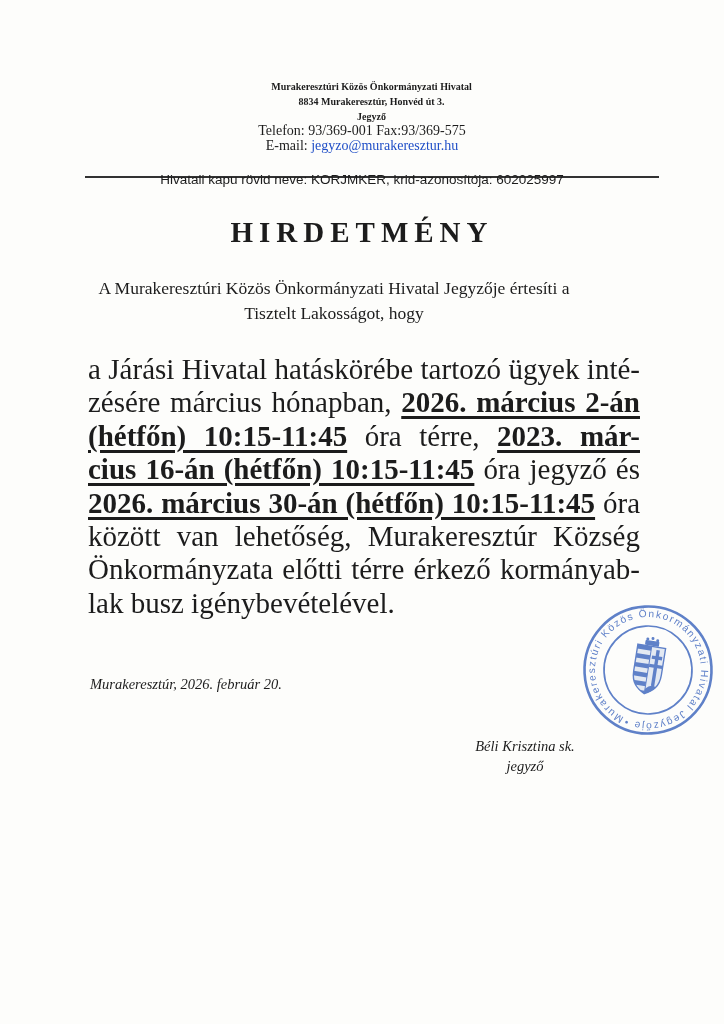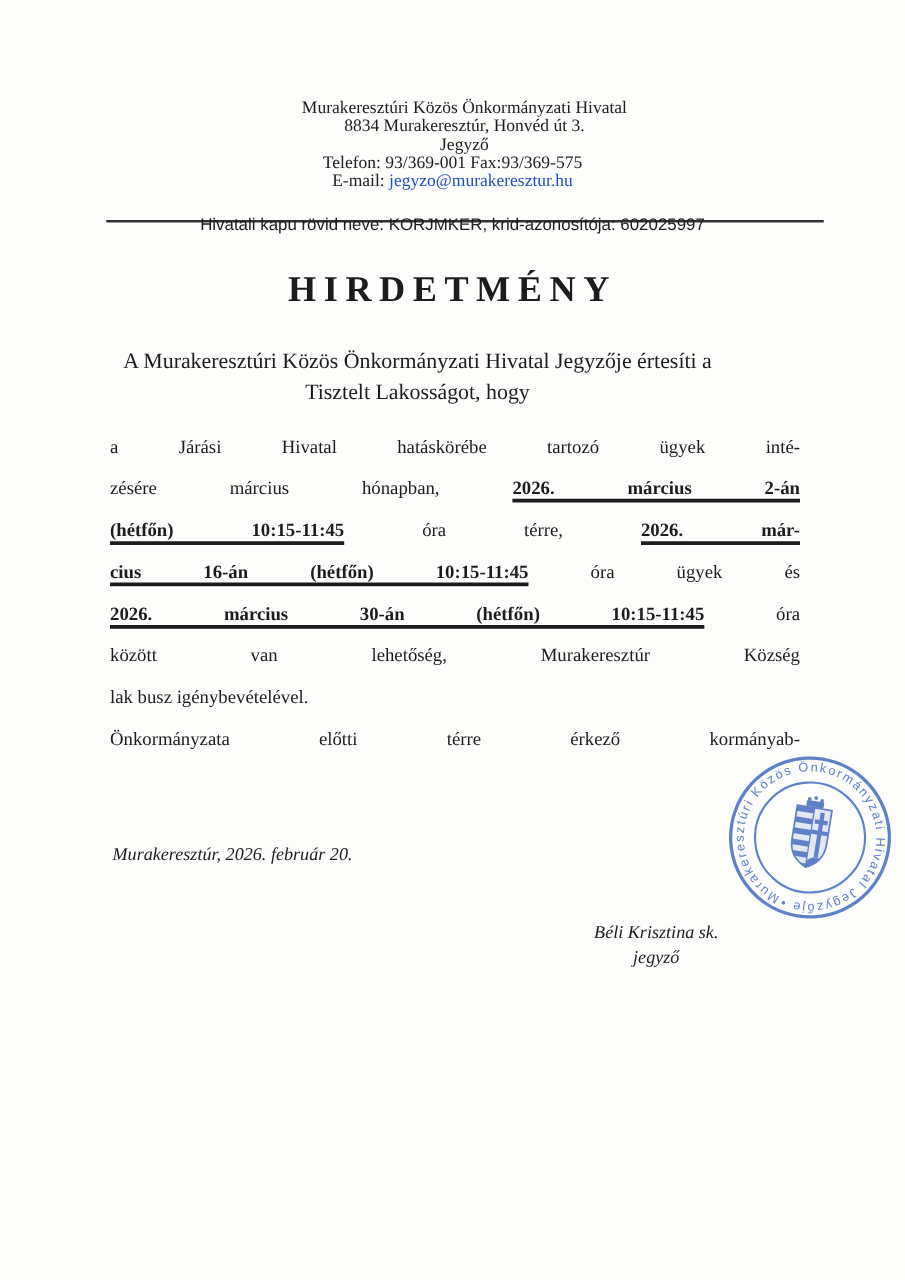--- a/index.html
+++ b/index.html
@@ -17,42 +17,42 @@
     background:var(--paper);
     color:var(--ink);
     font-family:"Liberation Serif", serif;
     overflow:hidden;
   }
   
   .letterhead{
     position:absolute;top:80px;left:0;width:724px;
     text-align:center;line-height:14.8px;
   }
-  .h-bold{font-size:14px;font-weight:normal;padding-left:19px;}
+  .h-bold{font-size:10px;font-weight:bold;padding-left:19px;}
   .h-reg{font-size:14px;}
   .h-sans{font-family:"Liberation Sans", sans-serif;font-size:13.5px;margin-top:19px;}
   .email-link{color:var(--link);cursor:pointer;}
   .rule{
     position:absolute;top:176px;left:85px;width:574px;height:0;
     border-top:2px solid var(--ink);opacity:.9;
   }
   
   .doc-title{
     position:absolute;top:216px;left:0;width:724px;
     text-align:center;font-size:29px;font-weight:bold;letter-spacing:6px;
   }
   
   .intro{
     position:absolute;top:276px;left:0;width:668px;
     text-align:center;font-size:17.5px;line-height:25px;
   }
   
   .notice{
-    position:absolute;top:342px;left:88px;width:552px;
-    font-size:15px;line-height:33.4px;
+    position:absolute;top:353px;left:88px;width:552px;
+    font-size:29px;line-height:33.4px;
   }
   .jline{text-align:justify;text-align-last:justify;}
   .jline.last{text-align-last:left;}
   .b{
     font-weight:bold;
     text-decoration:underline;
     text-decoration-thickness:2.5px;
     text-underline-offset:4px;
   }
   
@@ -98,26 +98,26 @@
   <div class="doc-title">HIRDETMÉNY</div>
 
   <div class="intro">
     <div>A Murakeresztúri Közös Önkormányzati Hivatal Jegyzője értesíti a</div>
     <div>Tisztelt Lakosságot, hogy</div>
   </div>
 
   <div class="notice">
     <div class="jline"><span>a Járási Hivatal hatáskörébe tartozó ügyek inté-</span></div>
     <div class="jline"><span>zésére március hónapban, </span><span class="b">2026. március 2-án</span></div>
-    <div class="jline"><span class="b">(hétfőn) 10:15-11:45</span><span> óra térre, </span><span class="b">2026. már-</span></div>
-    <div class="jline"><span class="b">cius 16-án (hétfőn) 10:15-11:45</span><span> óra ügyek és</span></div>
+    <div class="jline"><span class="b">(hétfőn) 10:15-11:45</span><span> óra térre, </span><span class="b">2023. már-</span></div>
+    <div class="jline"><span class="b">cius 16-án (hétfőn) 10:15-11:45</span><span> óra jegyző és</span></div>
     <div class="jline"><span class="b">2026. március 30-án (hétfőn) 10:15-11:45</span><span> óra</span></div>
     <div class="jline"><span>között van lehetőség, Murakeresztúr Község</span></div>
+    <div class="jline"><span>Önkormányzata előtti térre érkező kormányab-</span></div>
     <div class="jline last"><span>lak busz igénybevételével.</span></div>
-    <div class="jline"><span>Önkormányzata előtti térre érkező kormányab-</span></div>
   </div>
 
   <div class="dateline">Murakeresztúr, 2026. február 20.</div>
 
   <div class="signature">
     <div>Béli Krisztina sk.</div>
     <div>jegyző</div>
   </div>
 
   <div class="stamp">

